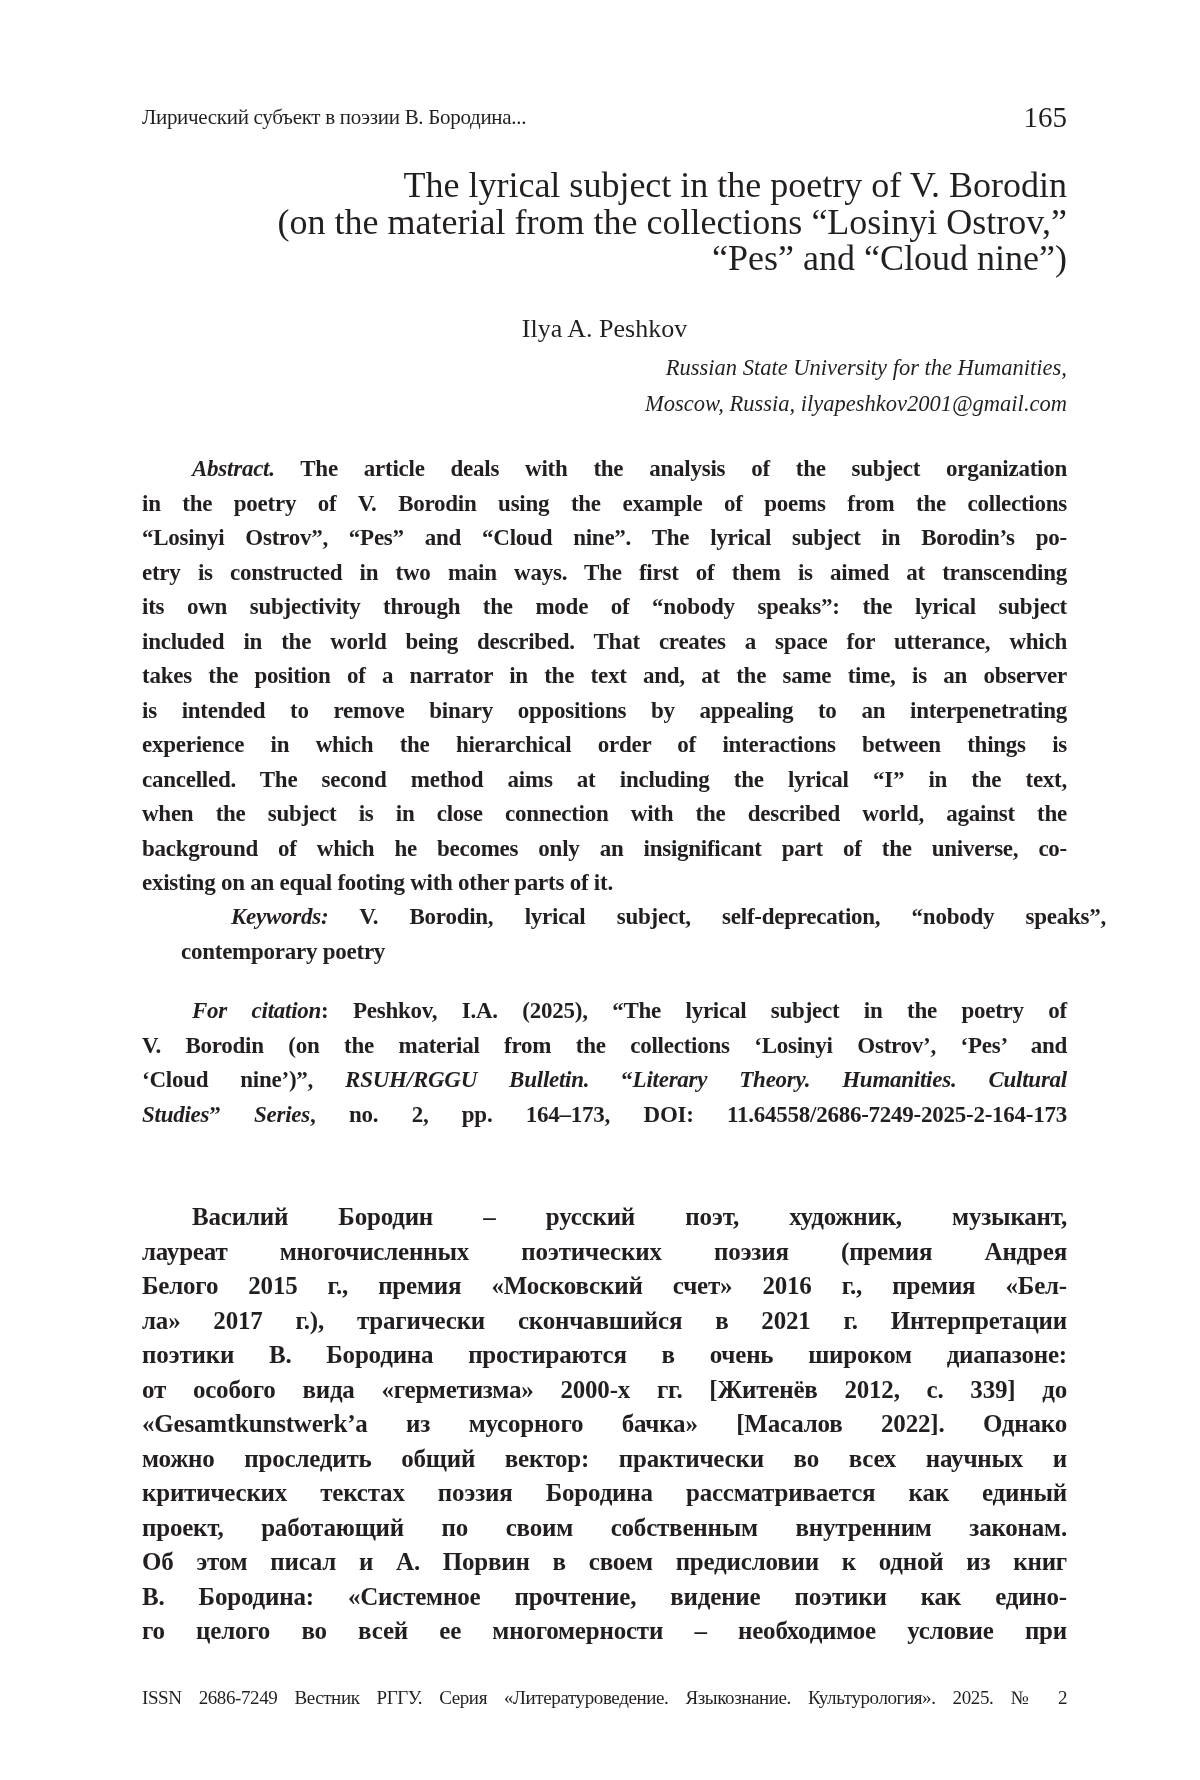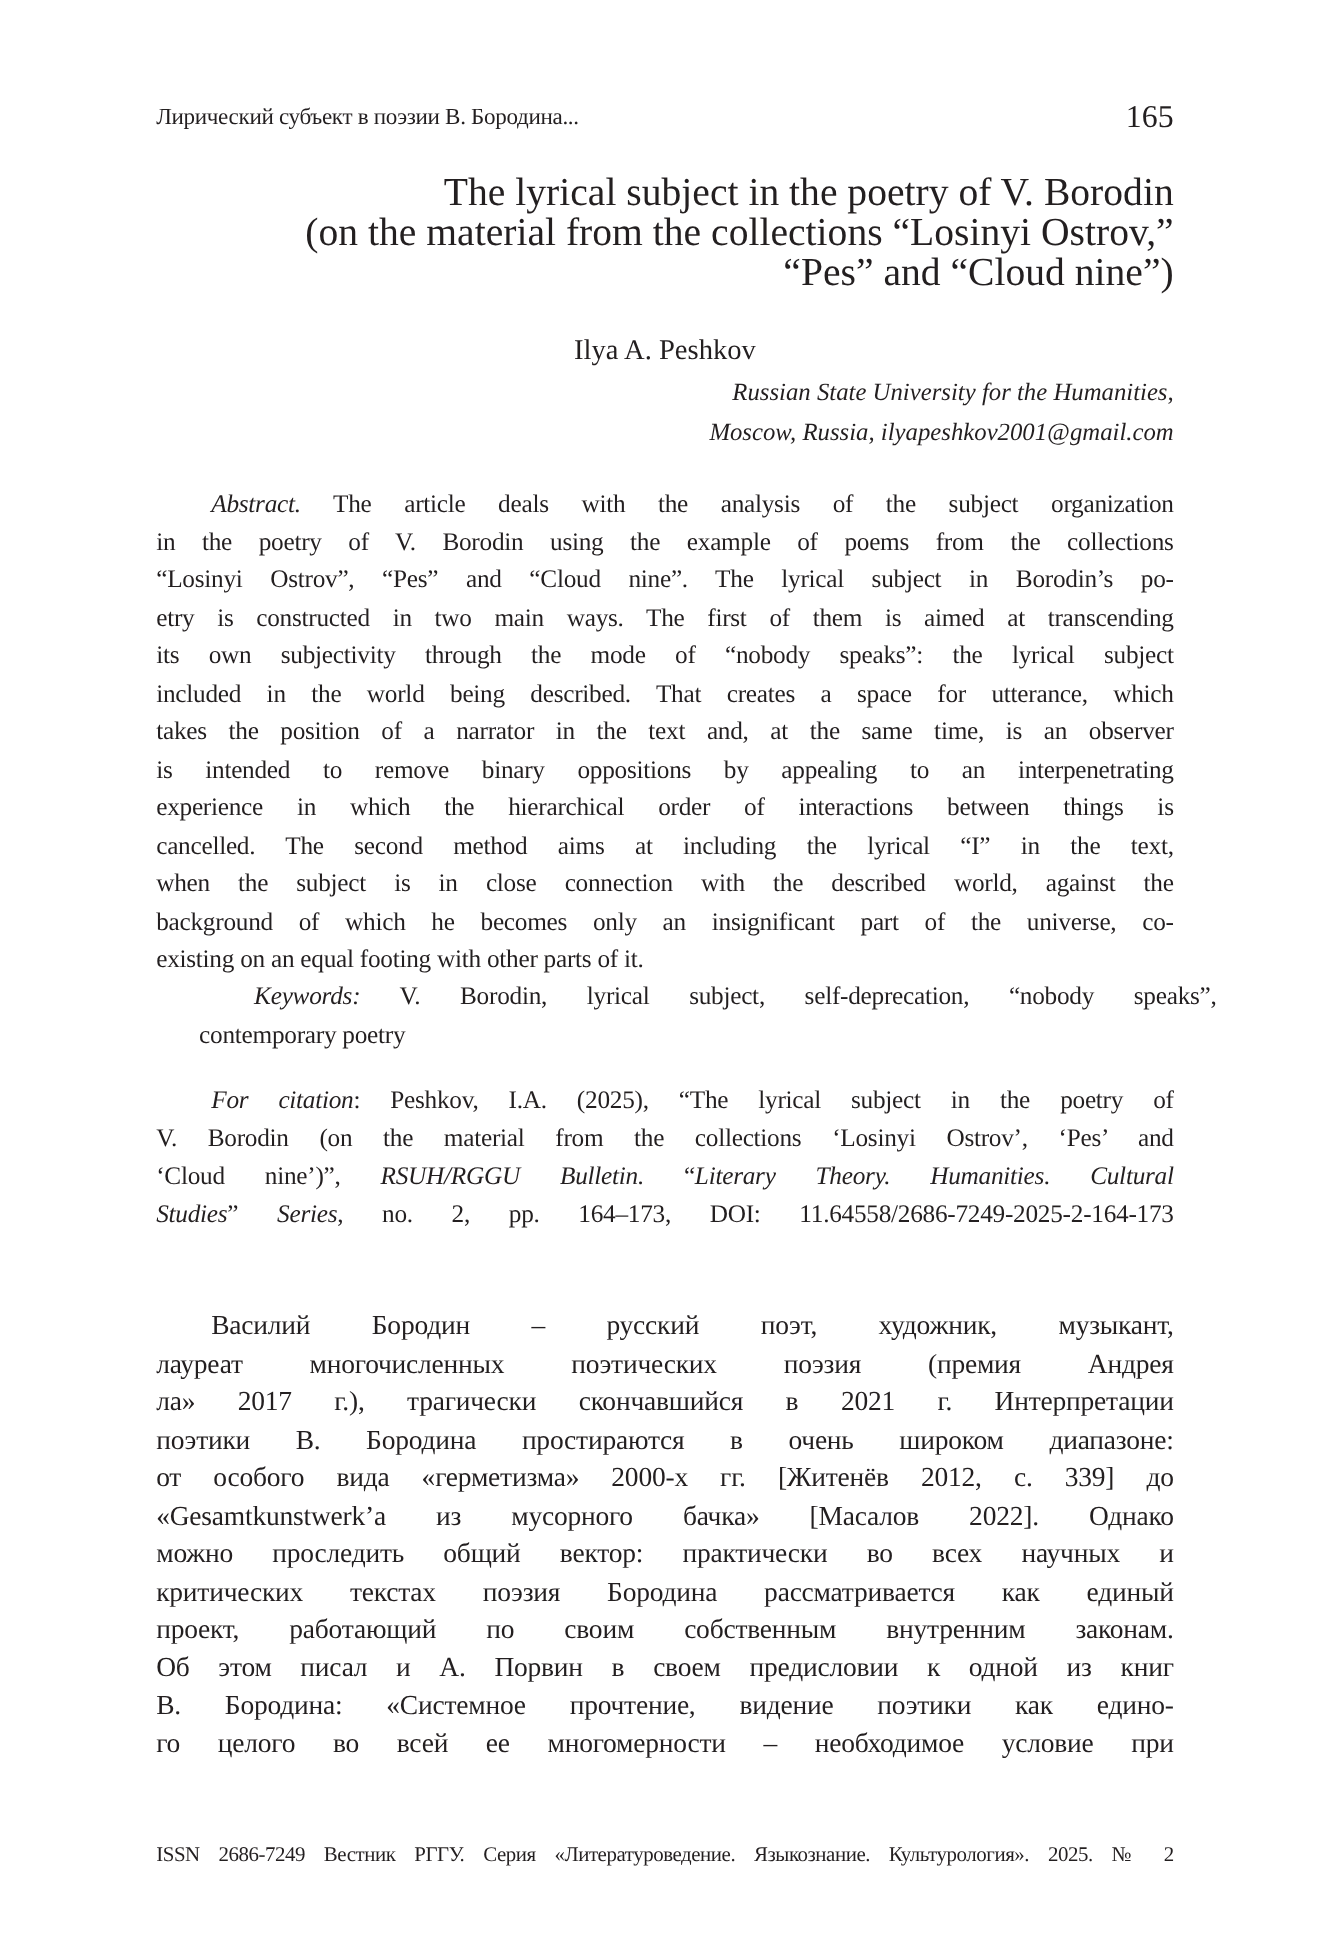--- a/index.html
+++ b/index.html
@@ -1,32 +1,32 @@
 <!DOCTYPE html>
 <html><head>
 <meta charset="utf-8">
 <style>
   html, body { margin: 0; padding: 0; background: #ffffff; }
   body { width: 1200px; height: 1780px; position: relative; overflow: hidden;
          font-family: "Liberation Serif", "DejaVu Serif", serif; color: #231f20; }
-  .page { position: absolute; left: 0; top: 0; width: 1200px; height: 1500px; }
+  .page { position: absolute; left: 0; top: 11px; width: 1200px; height: 1500px; }
   .running-head { position: absolute; left: 142px; top: 90px; width: 925px; height: 30px; }
   .rh-title { position: absolute; left: 0; top: 4px; font-size: 21px; letter-spacing: -0.3px; }
   .rh-page { position: absolute; right: 0; top: 0; font-size: 29px; }
   .title { position: absolute; left: 142px; top: 156px; width: 925px; text-align: right;
            font-size: 36px; line-height: 36.5px; }
   .title .tl { display: block; }
   .author { position: absolute; left: 142px; top: 301px; width: 925px; text-align: center;
             font-size: 26px; line-height: 34px; }
   .affil { position: absolute; left: 142px; top: 339px; width: 925px; text-align: right;
            font-size: 22.5px; line-height: 35.5px; font-style: italic; }
   .affil span { display: block; }
   .block { position: absolute; left: 142px; width: 925px; font-size: 23px; }
   .line { display: block; height: 34.5px; line-height: 34.5px; text-align: justify;
-          text-align-last: justify; white-space: nowrap; letter-spacing: -0.25px; }
+          text-align-last: justify; white-space: nowrap; letter-spacing: -0.25px; font-weight: bold; }
   .line.last { text-align-last: left; }
   .line.indent { padding-left: 50px; }
   .line i { font-style: italic; }
   .abstract { top: 441px; }
   .keywords { top: 889px; margin-left: 39px; }
   .citation { top: 983px; }
   .body-text { top: 1189px; font-size: 25px; }
   .body-text .line { letter-spacing: -0.2px; }
   .footer { position: absolute; left: 142px; top: 1676px; width: 925px; font-size: 19px;
             text-align: justify; text-align-last: justify; white-space: nowrap; letter-spacing: -0.4px; }
@@ -78,20 +78,21 @@
   <div class="block citation">
     <span class="line indent"><i>For citation</i><span>: Peshkov, I.A. (2025), “The lyrical subject in the poetry of</span></span>
     <span class="line">V. Borodin (on the material from the collections ‘Losinyi Ostrov’, ‘Pes’ and</span>
     <span class="line"><span>‘Cloud nine’)”, </span><i>RSUH/RGGU Bulletin.</i><span> “</span><i>Literary Theory. Humanities. Cultural</i></span>
     <span class="line"><i>Studies</i><span>” </span><i>Series</i><span>, no. 2, pp. 164–173, DOI: 11.64558/2686-7249-2025-2-164-173</span></span>
   </div>
 
   <div class="block body-text">
     <span class="line indent">Василий Бородин – русский поэт, художник, музыкант,</span>
     <span class="line">лауреат многочисленных поэтических поэзия (премия Андрея</span>
+    <span class="line">Белого 2015 г., премия «Московский счет» 2016 г., премия «Бел-</span>
     <span class="line">ла» 2017 г.), трагически скончавшийся в 2021 г. Интерпретации</span>
     <span class="line">поэтики В. Бородина простираются в очень широком диапазоне:</span>
     <span class="line">от особого вида «герметизма» 2000-х гг. [Житенёв 2012, с. 339] до</span>
     <span class="line">«Gesamtkunstwerk’a из мусорного бачка» [Масалов 2022]. Однако</span>
     <span class="line">можно проследить общий вектор: практически во всех научных и</span>
     <span class="line">критических текстах поэзия Бородина рассматривается как единый</span>
     <span class="line">проект, работающий по своим собственным внутренним законам.</span>
     <span class="line">Об этом писал и А. Порвин в своем предисловии к одной из книг</span>
     <span class="line">В. Бородина: «Системное прочтение, видение поэтики как едино-</span>
     <span class="line">го целого во всей ее многомерности – необходимое условие при</span>

